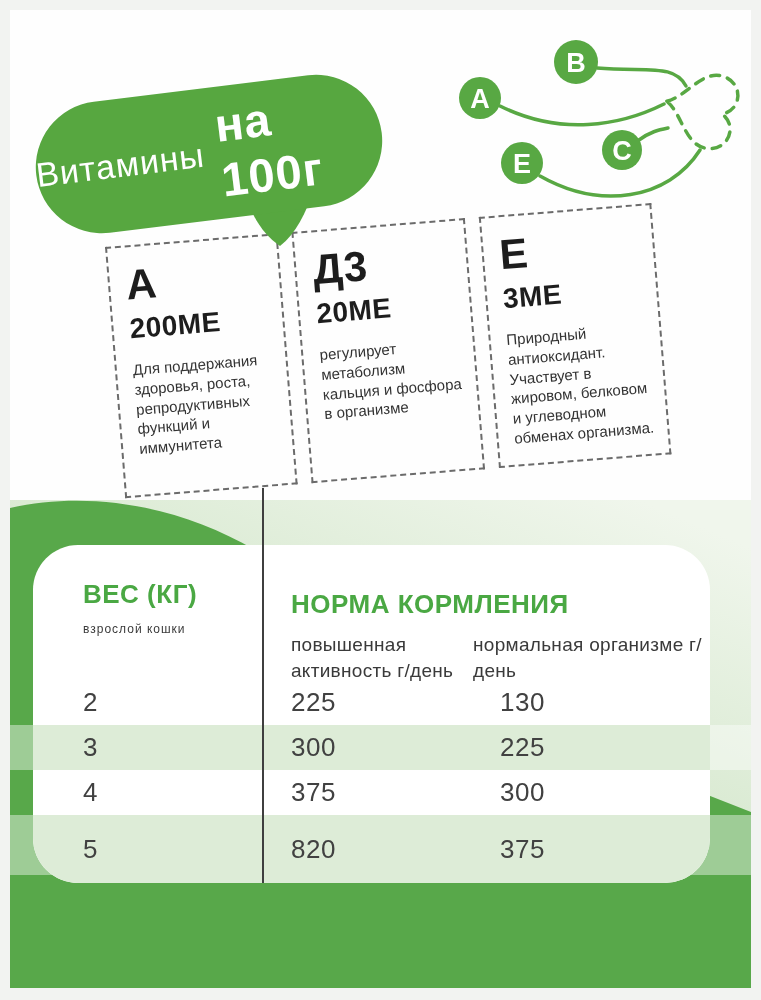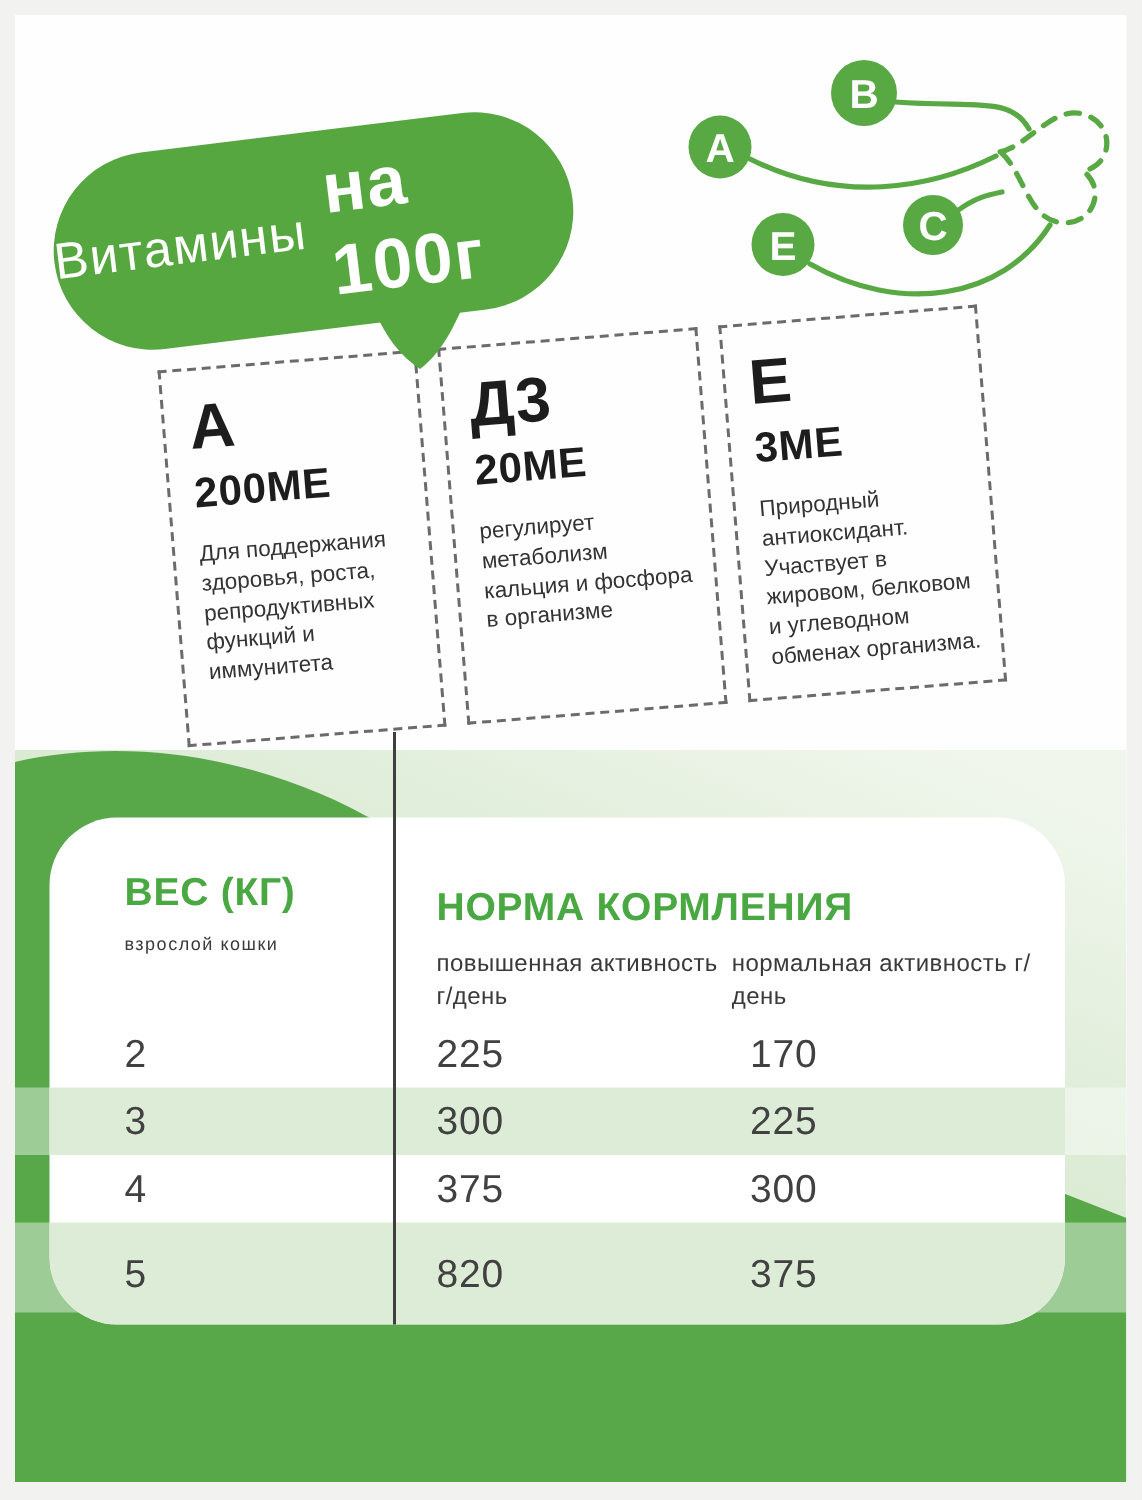--- a/index.html
+++ b/index.html
@@ -74,21 +74,21 @@
   .th-left  { width:230px; padding:34px 0 0 50px; }
   .th-right { flex:1; padding-top:44px; }
   .t-title {
     font-size:26px; font-weight:bold; color:#4aa843; letter-spacing:0.5px;
   }
   .th-right .t-title { margin-left:28px; }
   .t-sub {
     margin-top:12px; font-size:12px; color:#3a3a3a; letter-spacing:1px;
   }
   .subcols { display:flex; margin-top:12px; }
-  .subcol  { font-size:16px; color:#3a3a3a; line-height:1.35; letter-spacing:0.3px; }
+  .subcol  { font-size:19px; color:#3a3a3a; line-height:1.35; letter-spacing:0.3px; }
   .subcol-1 { width:237px; padding-left:28px; }
 
   .trow {
     height:45px; display:flex; align-items:center; flex:0 0 auto;
     font-size:26px; color:#414141; letter-spacing:0.5px;
   }
   .trow.stripe { background:#ddecd7; }
   .trow:last-child { flex:1 1 auto; }
   .tc1 { width:230px; padding-left:50px; }
   .tc2 { width:237px; padding-left:28px; }
@@ -167,29 +167,29 @@
       <div class="card">
         <div class="thead">
           <div class="th-left">
             <div class="t-title">ВЕС (КГ)</div>
             <div class="t-sub">взрослой кошки</div>
           </div>
           <div class="th-right">
             <div class="t-title">НОРМА КОРМЛЕНИЯ</div>
             <div class="subcols">
               <div class="subcol subcol-1">повышенная активность г/день</div>
-              <div class="subcol subcol-2">нормальная активность г/день</div>
+              <div class="subcol subcol-2">нормальная организме г/день</div>
             </div>
           </div>
         </div>
 
         <div class="trow">
           <div class="tc1">2</div>
           <div class="tc2">225</div>
-          <div class="tc3">170</div>
+          <div class="tc3">130</div>
         </div>
         <div class="trow stripe">
           <div class="tc1">3</div>
           <div class="tc2">300</div>
           <div class="tc3">225</div>
         </div>
         <div class="trow">
           <div class="tc1">4</div>
           <div class="tc2">375</div>
           <div class="tc3">300</div>

